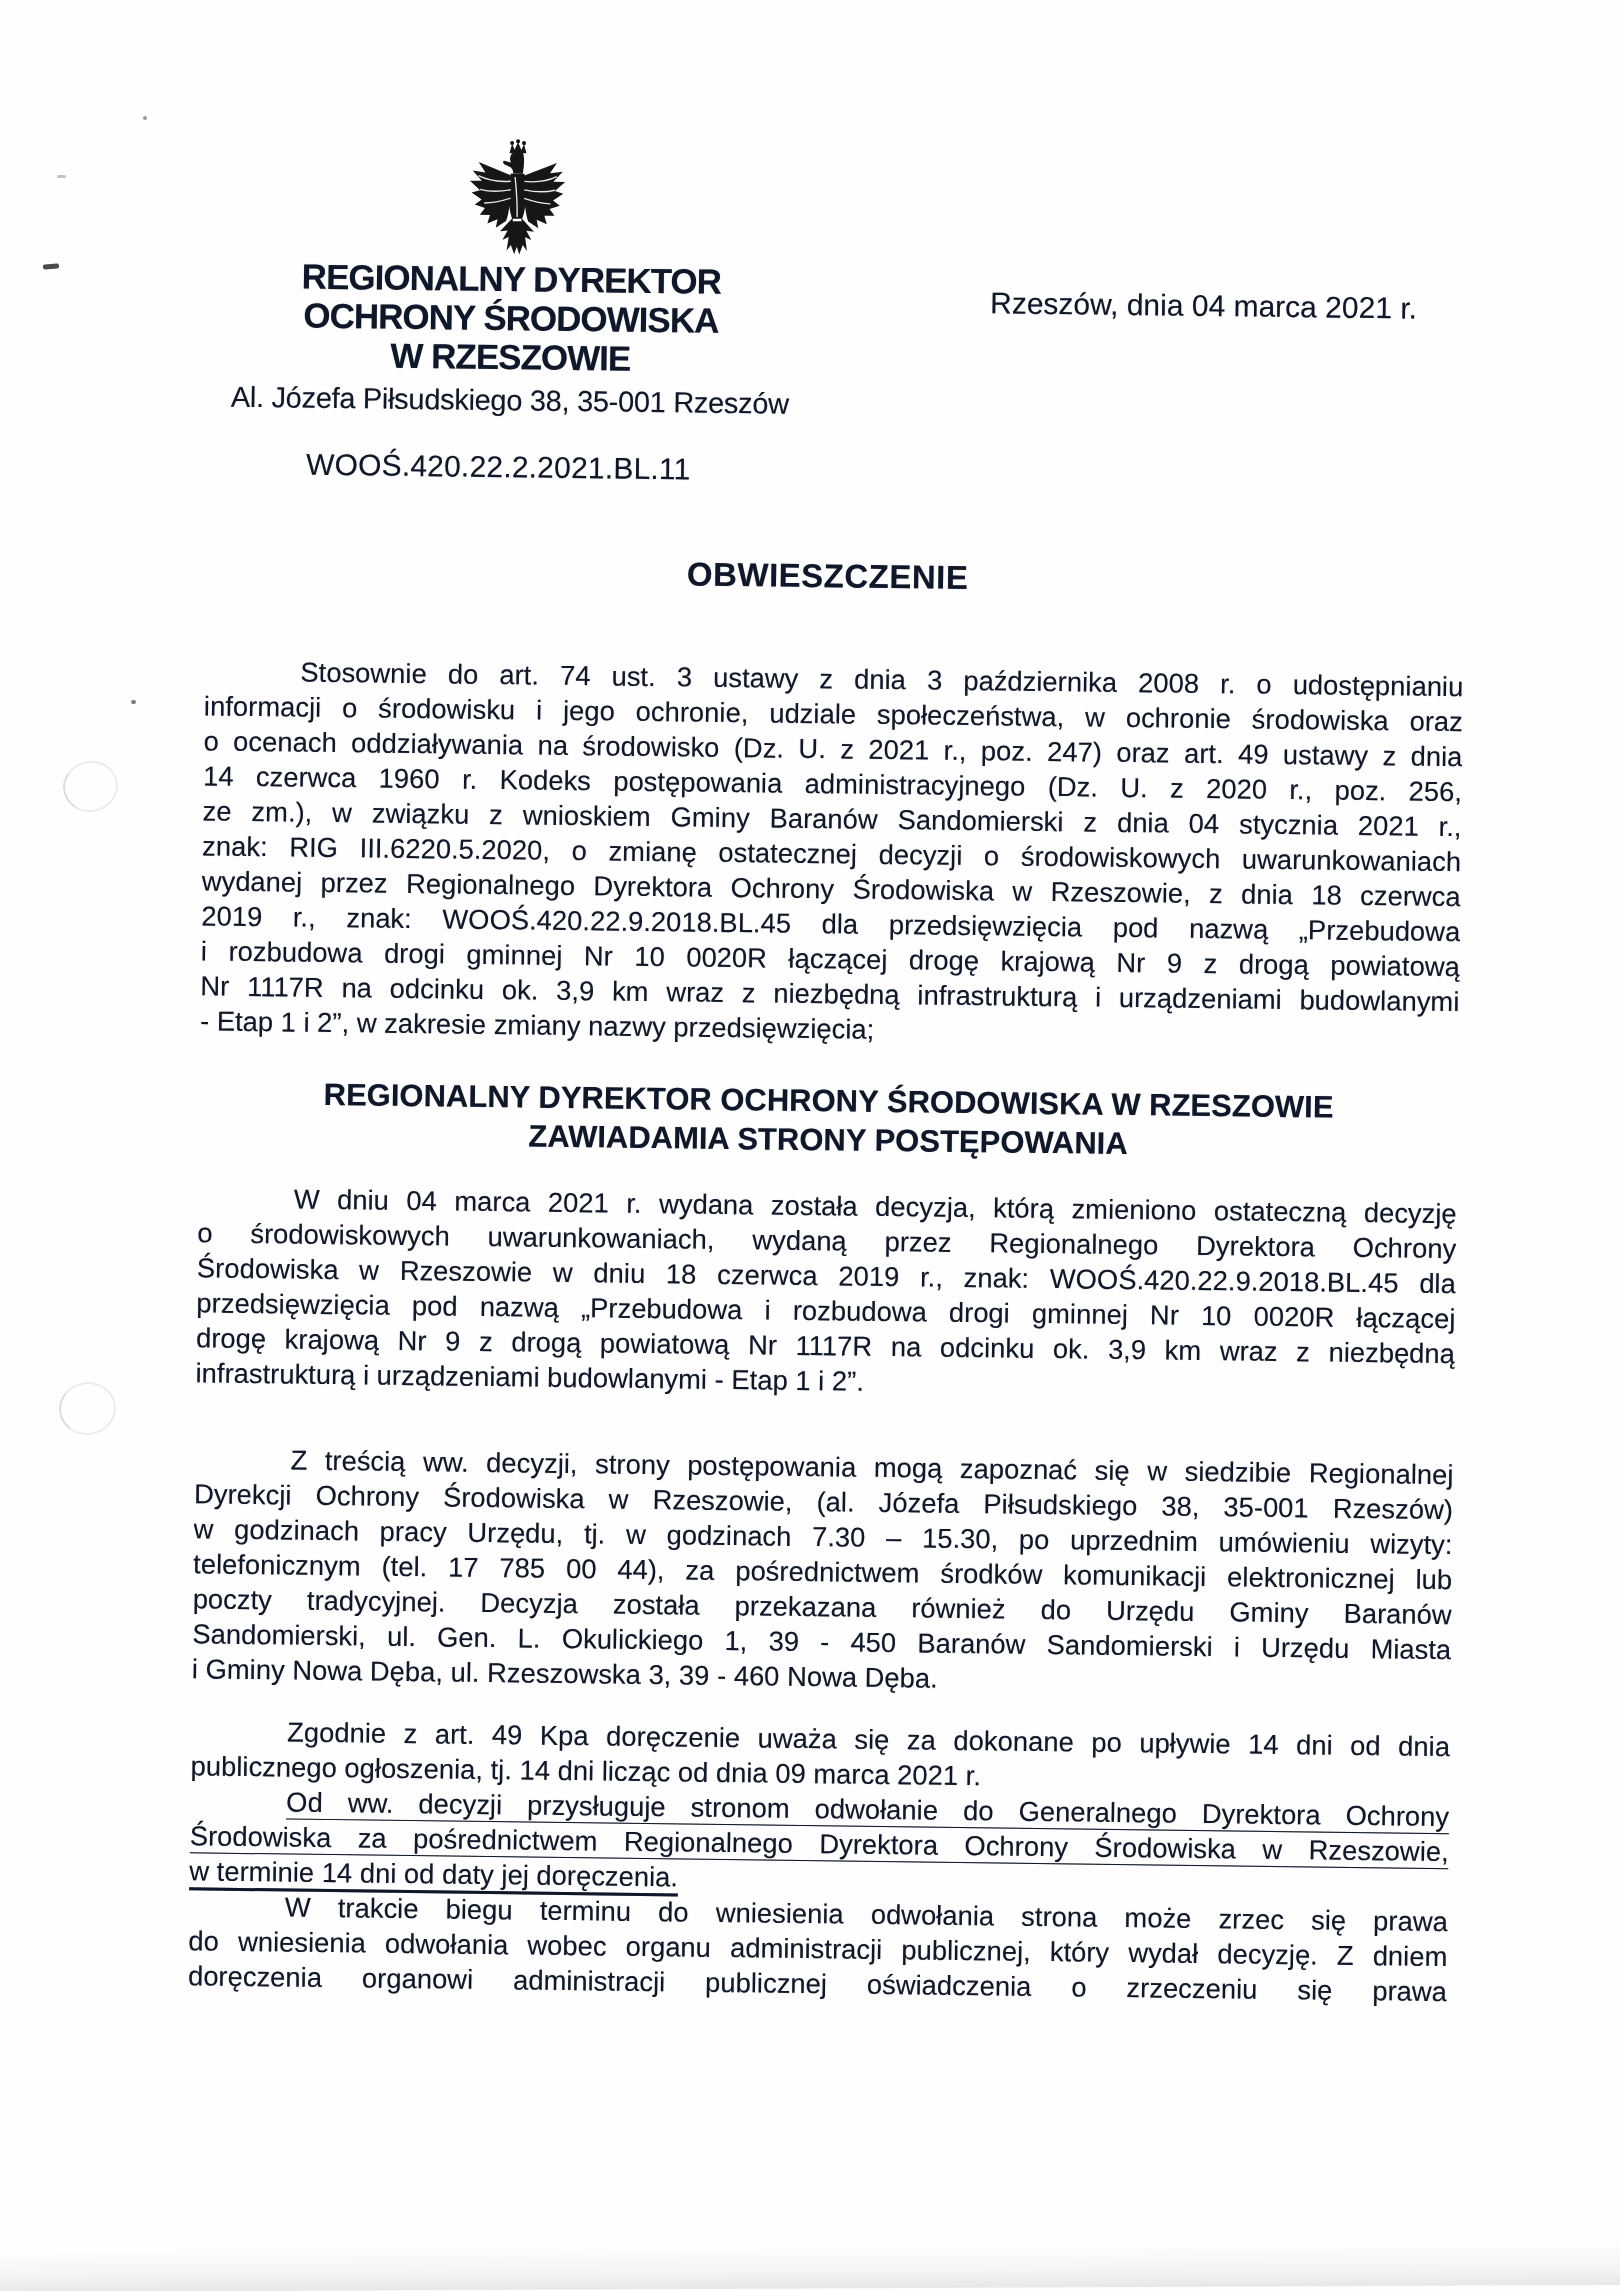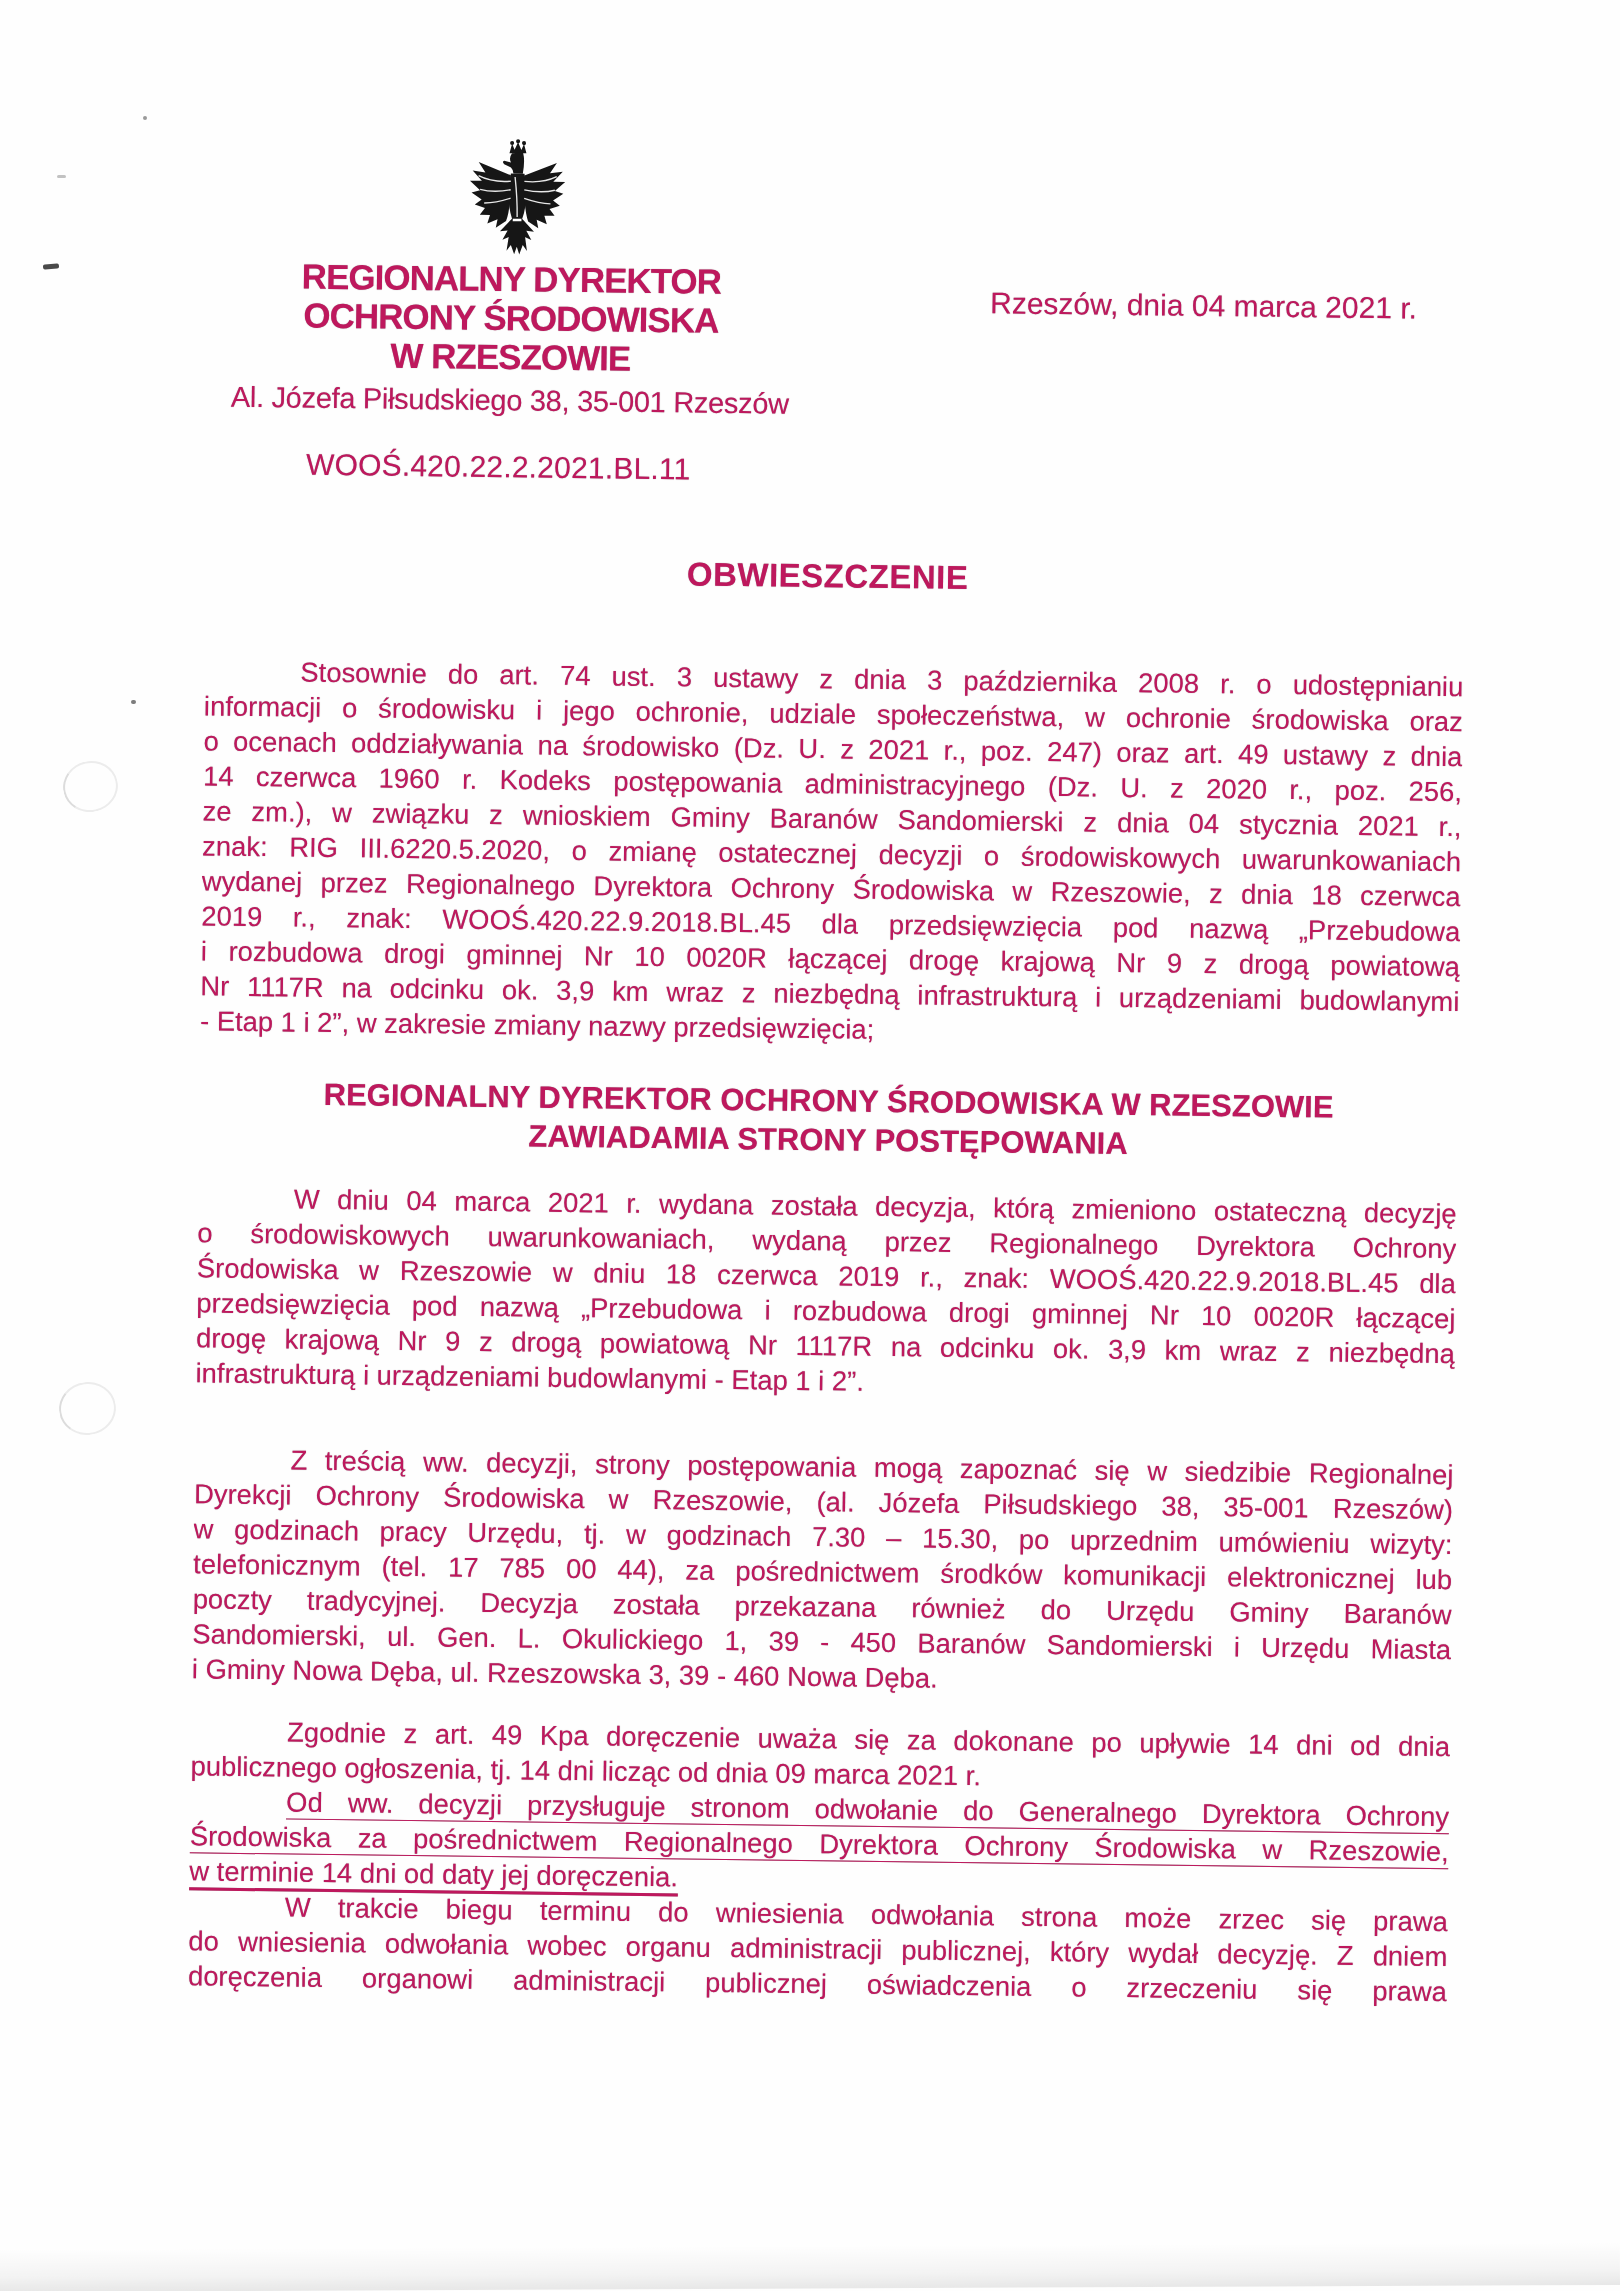--- a/index.html
+++ b/index.html
@@ -2,21 +2,21 @@
 <html lang="pl"><head>
 <meta charset="utf-8">
 <style>
   html,body{margin:0;padding:0;background:#e8e8e8;}
   .page{
     position:relative;
     width:1620px;height:2292px;
     background:#fefefe;
     overflow:hidden;
     font-family:"Liberation Sans", sans-serif;
-    color:#be185d;
+    color:#0f172a;
   }
   .rot{
     position:absolute;left:0;top:0;width:1620px;height:2292px;
     transform:rotate(0.72deg);
     transform-origin:176px 147px;
   }
   .ink{ text-shadow:0 0 1px rgba(0,0,0,.38); }
 
   
   .eagle{ position:absolute;left:467px;top:128px;width:102px;height:149px; }

